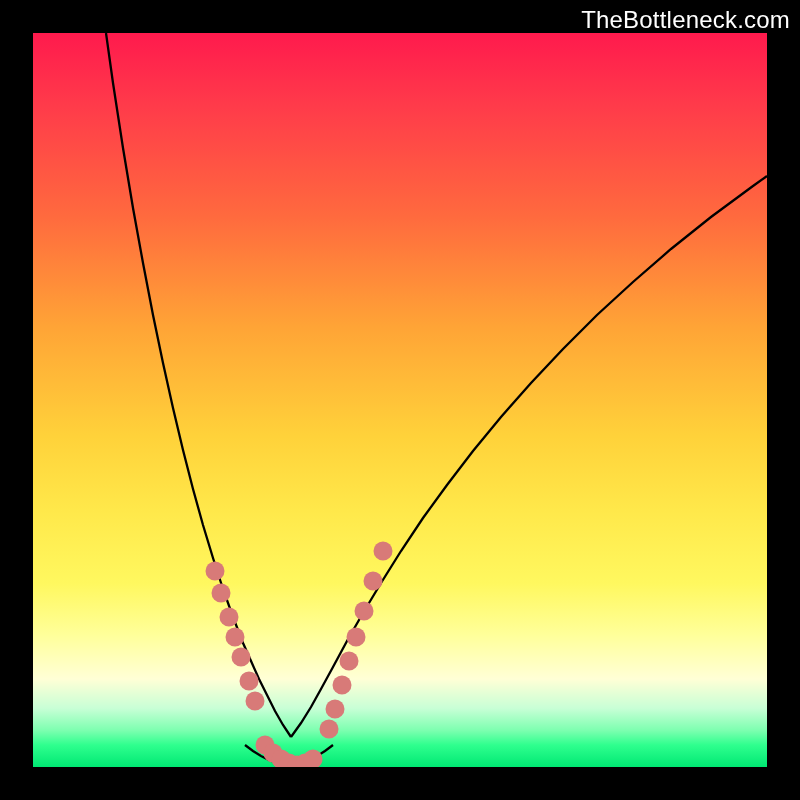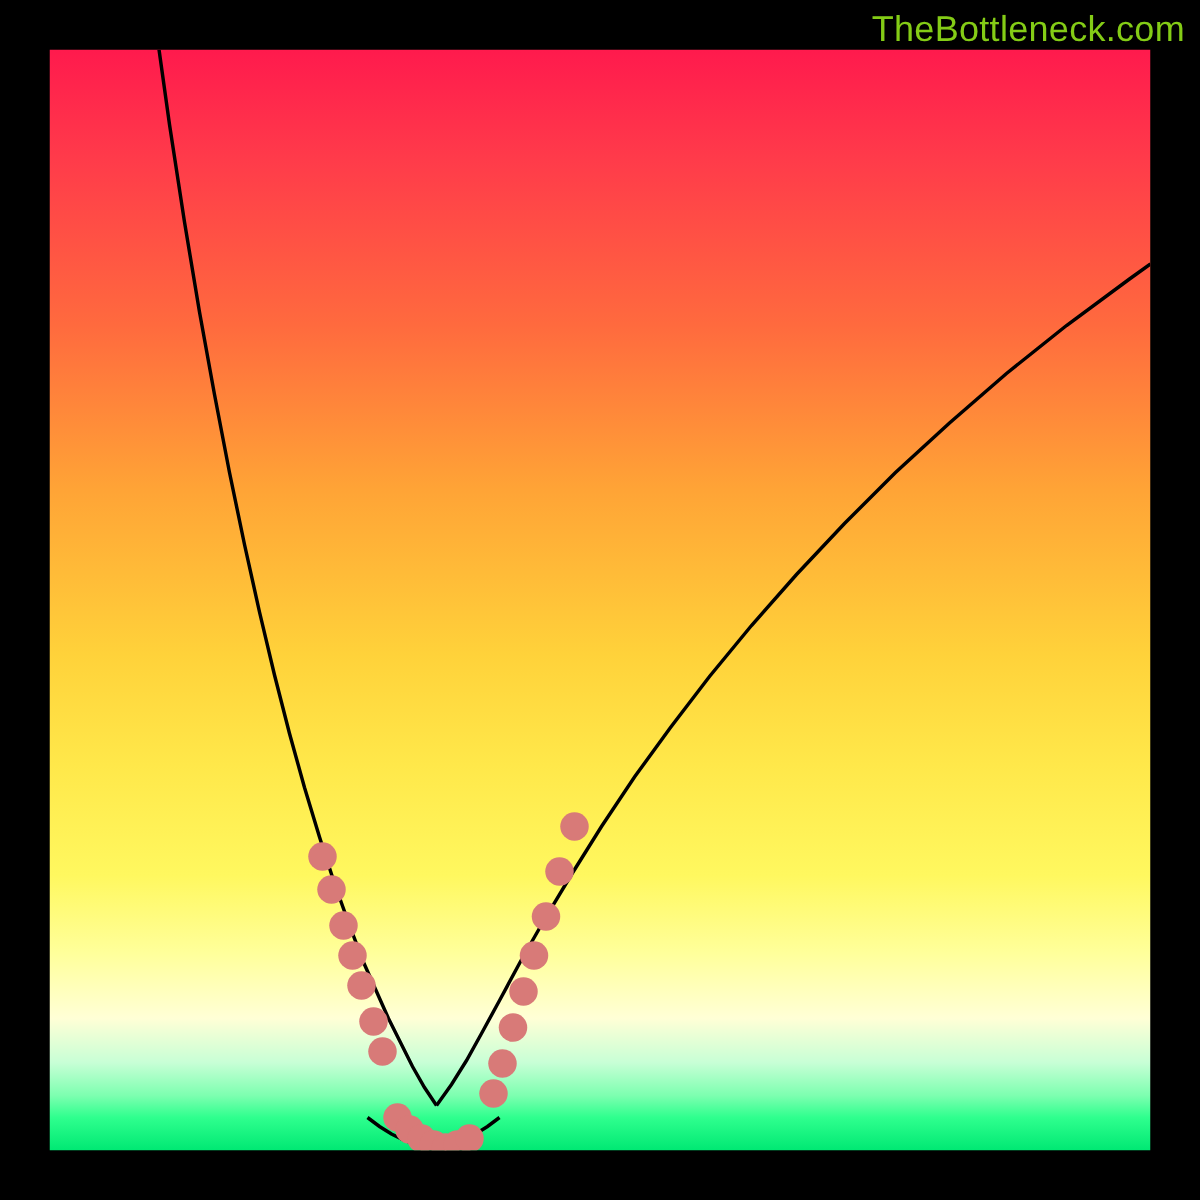--- a/index.html
+++ b/index.html
@@ -42,21 +42,21 @@
       #c8ffd6 92%,
       #7dffb0 95%,
       #2fff8e 97%,
       #00e873 100%
     );
   }
   #watermark {
     position: absolute;
     top: 6px;
     right: 10px;
-    color: #84cc16;
+    color: #ffffff;
     font-size: 24px;
     font-weight: 500;
     letter-spacing: 0.2px;
     user-select: none;
   }
   svg {
     position: absolute;
     left: 0;
     top: 0;
   }

